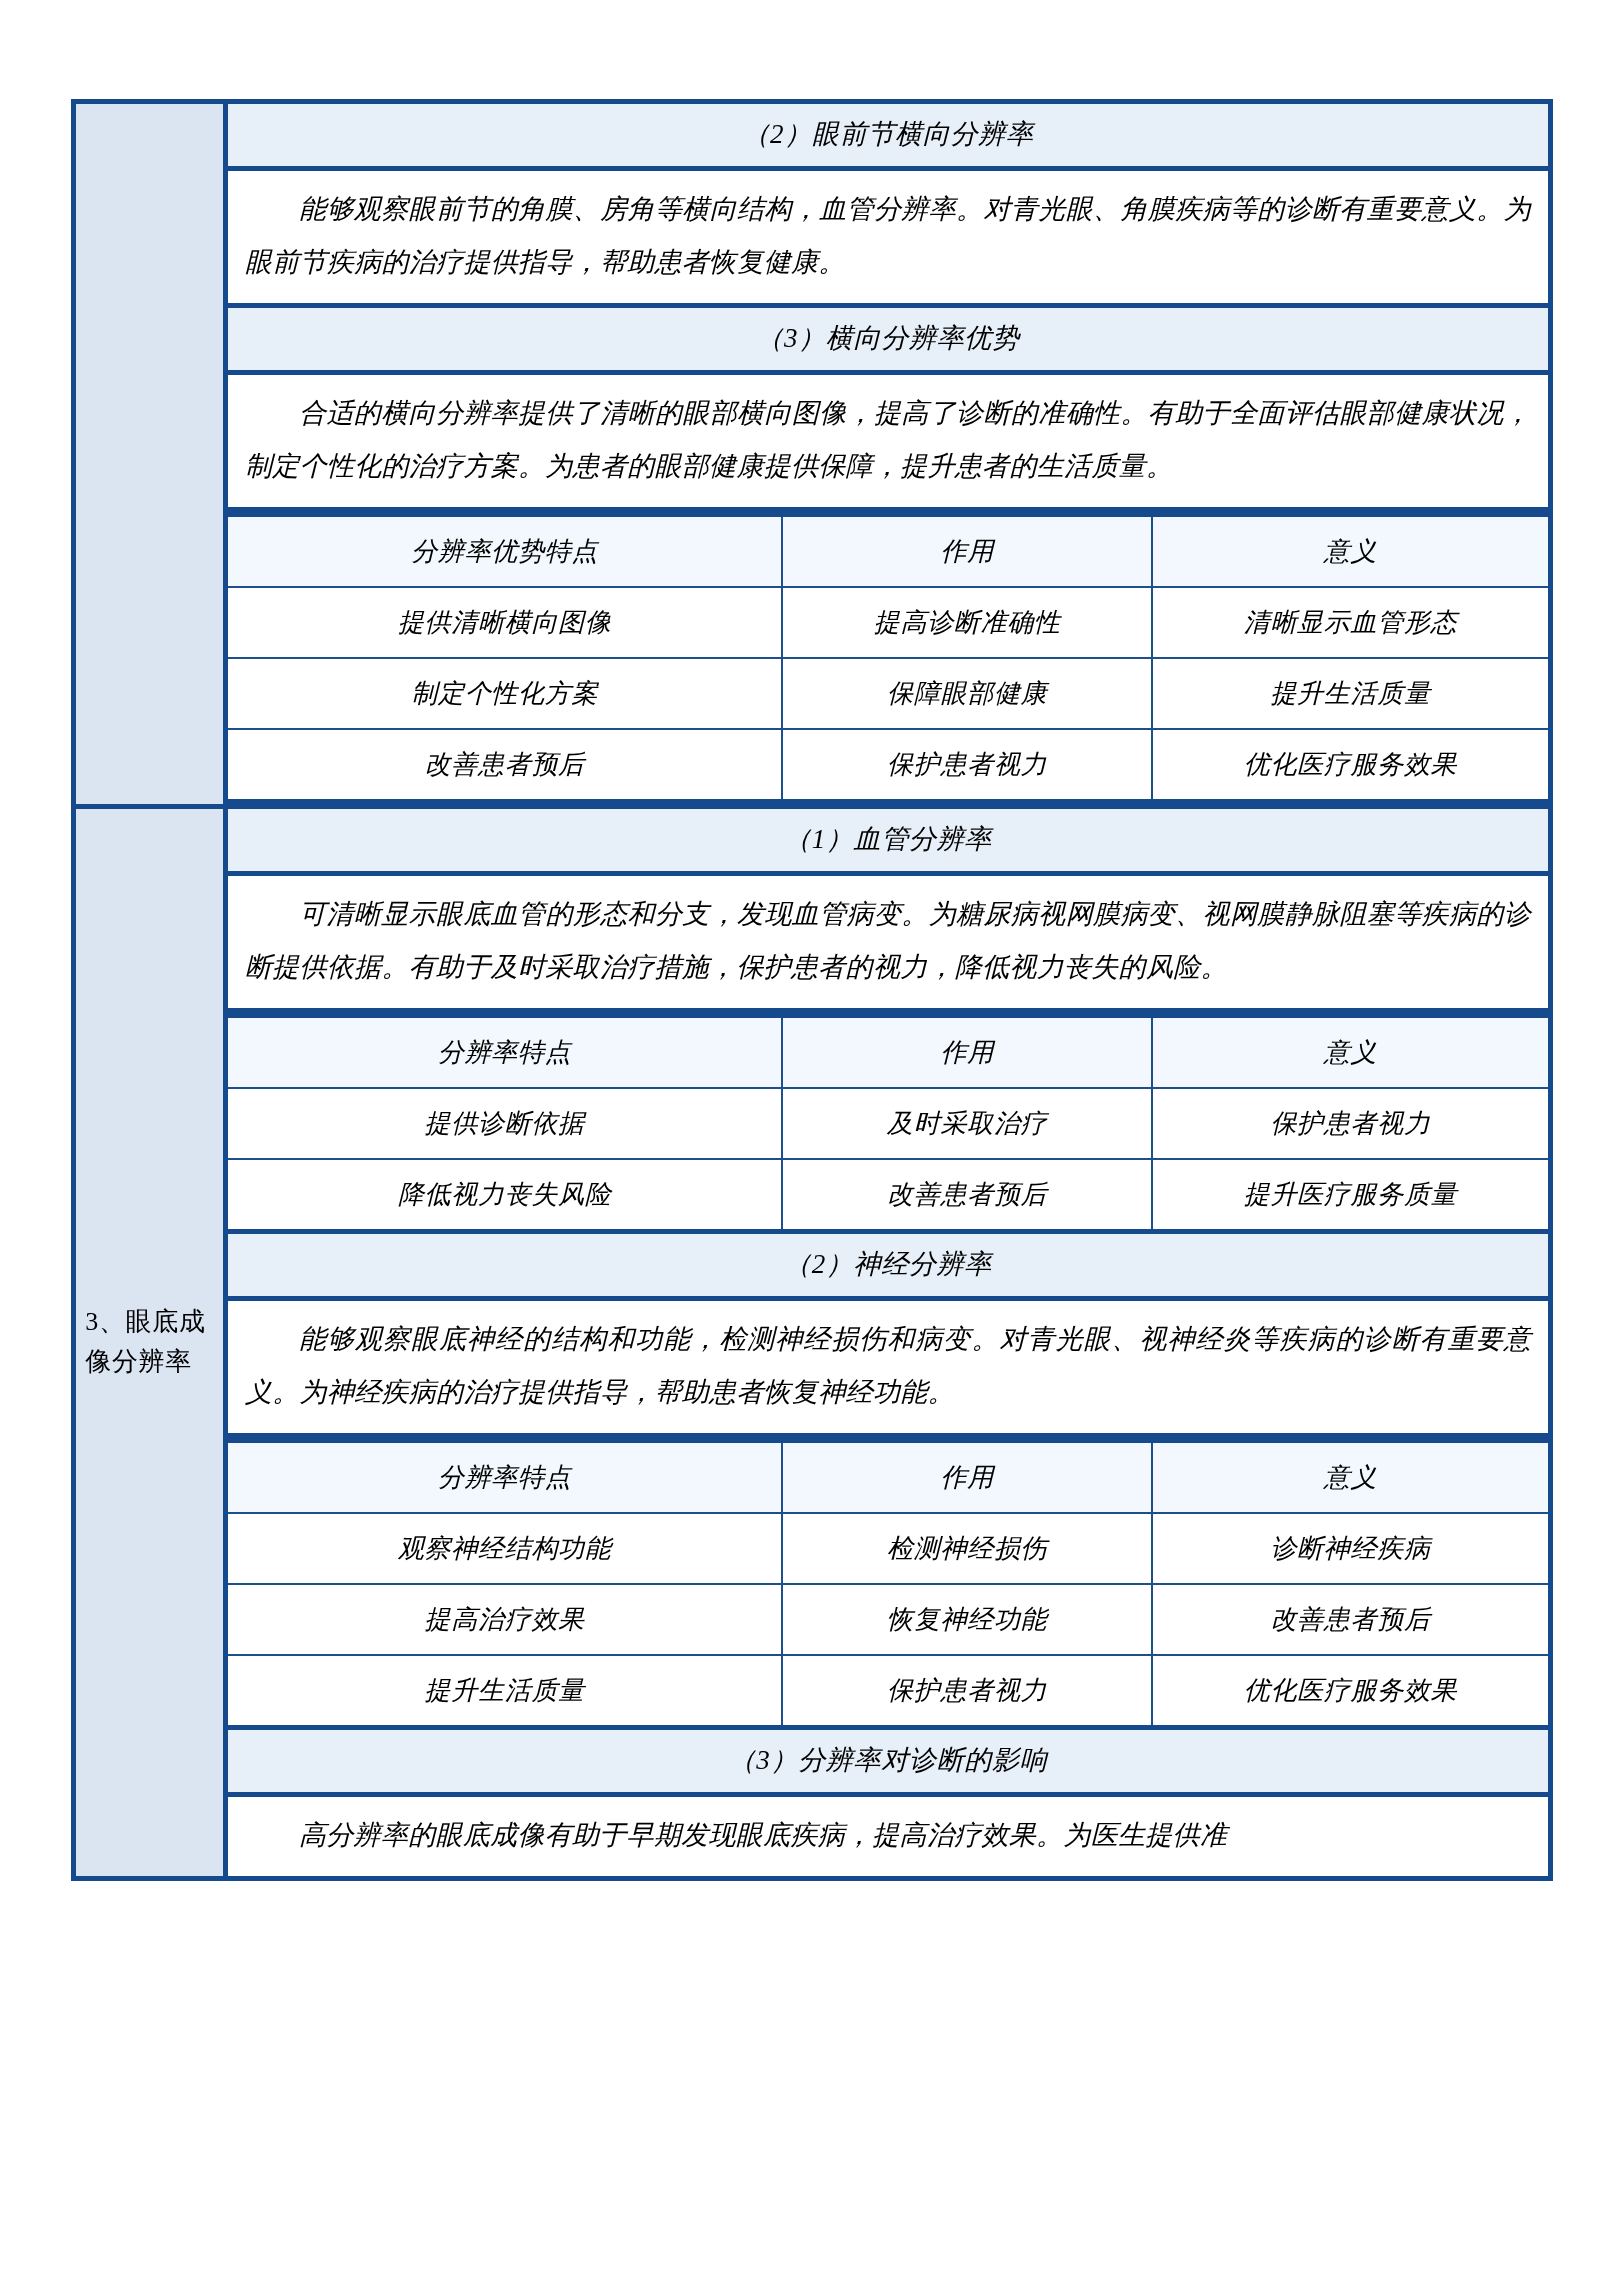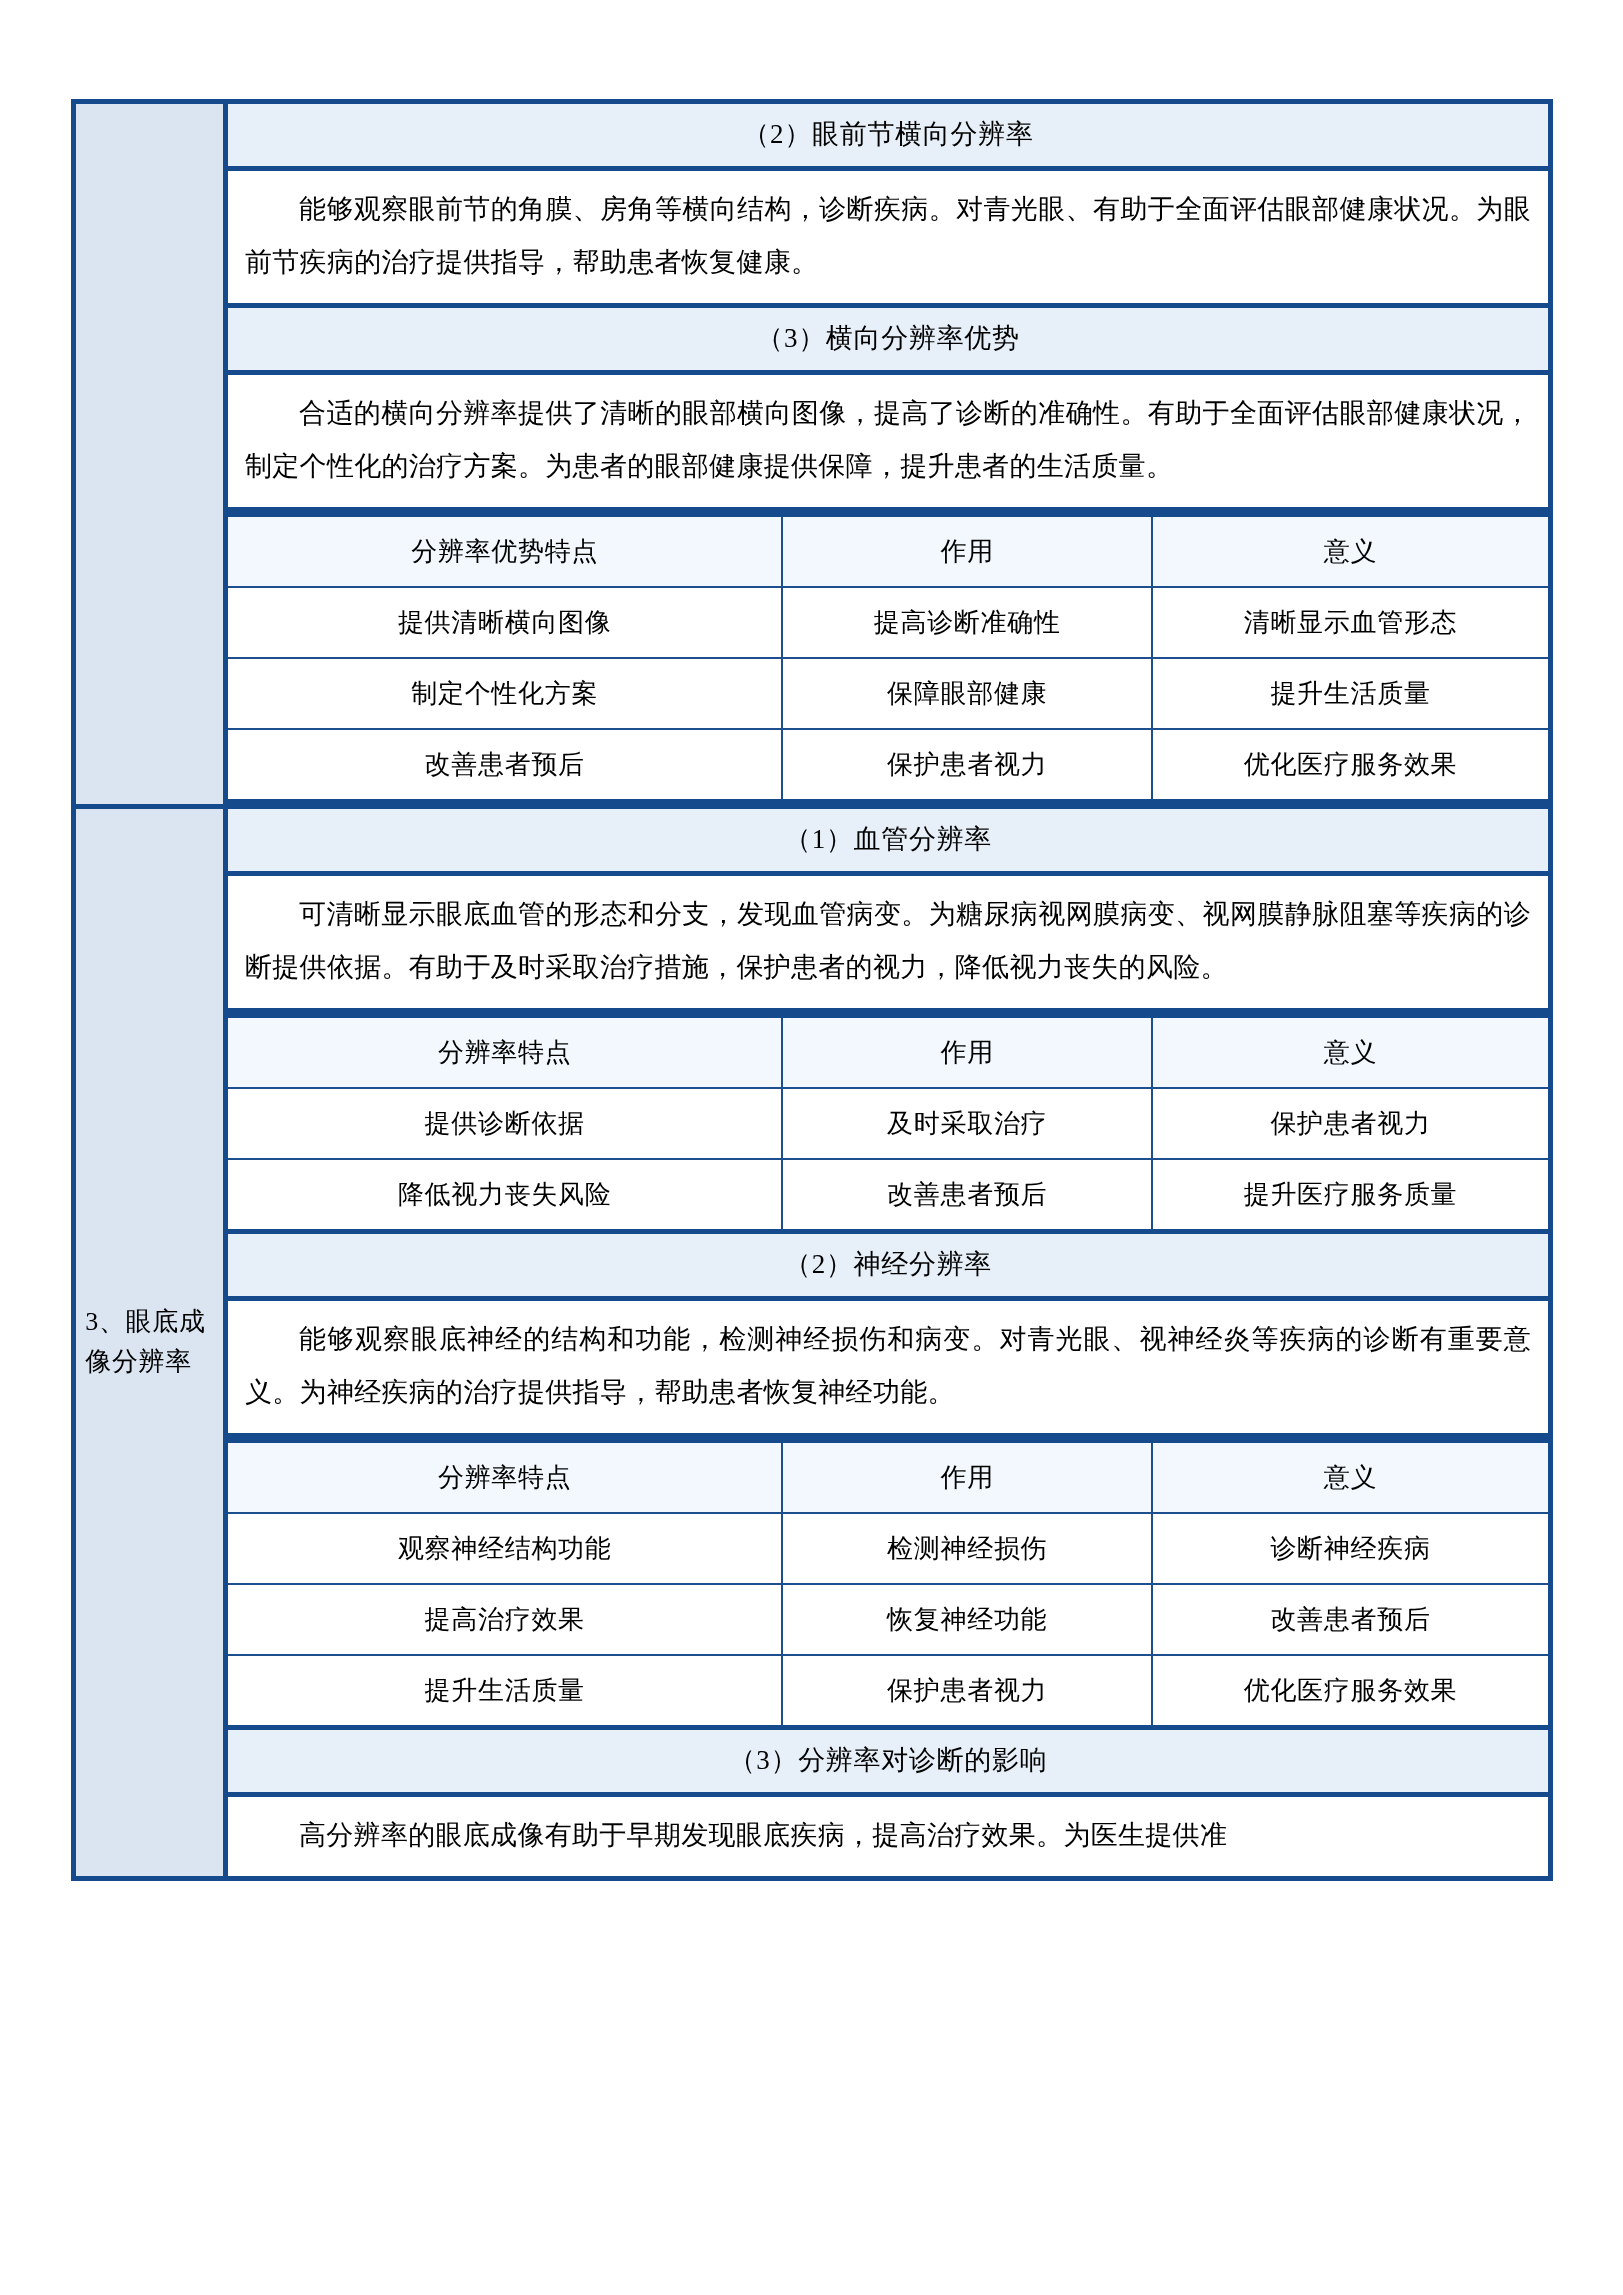--- a/index.html
+++ b/index.html
@@ -34,21 +34,21 @@
     font-size:26px;
     line-height:1.55;
     color:#000;
     letter-spacing:0.7px;
     padding:0 9.2px !important;
     box-sizing:border-box;
   }
   .label-col .lbl{display:block;}
 
   
-  .content-col{padding:0;}
+  .content-col{padding:0;font-style:italic;}
 
   .band{box-sizing:border-box;width:100%;}
 
   
   .heading-band{
     background:#e7eff8;
     border-bottom:5.2px solid #154a8c;
     text-align:center;
     font-size:27px;
     line-height:1.2;
@@ -113,21 +113,21 @@
     <tbody>
 
       <tr>
         <td class="label-col">
           <span class="lbl"></span>
         </td>
         <td class="content-col">
 
           <div class="band heading-band">（2）眼前节横向分辨率</div>
 
-          <div class="band para-band">能够观察眼前节的角膜、房角等横向结构，诊断疾病。对青光眼、有助于全面评估眼部健康状况。为眼前节疾病的治疗提供指导，帮助患者恢复健康。</div>
+          <div class="band para-band">能够观察眼前节的角膜、房角等横向结构，血管分辨率。对青光眼、角膜疾病等的诊断有重要意义。为眼前节疾病的治疗提供指导，帮助患者恢复健康。</div>
 
           <div class="band heading-band">（3）横向分辨率优势</div>
 
           <div class="band para-band">合适的横向分辨率提供了清晰的眼部横向图像，提高了诊断的准确性。有助于全面评估眼部健康状况，制定个性化的治疗方案。为患者的眼部健康提供保障，提升患者的生活质量。</div>
 
           <div class="inner-wrap">
             <table class="inner">
               <tbody>
                 <tr class="ihead">
                   <td class="c1">分辨率优势特点</td>

